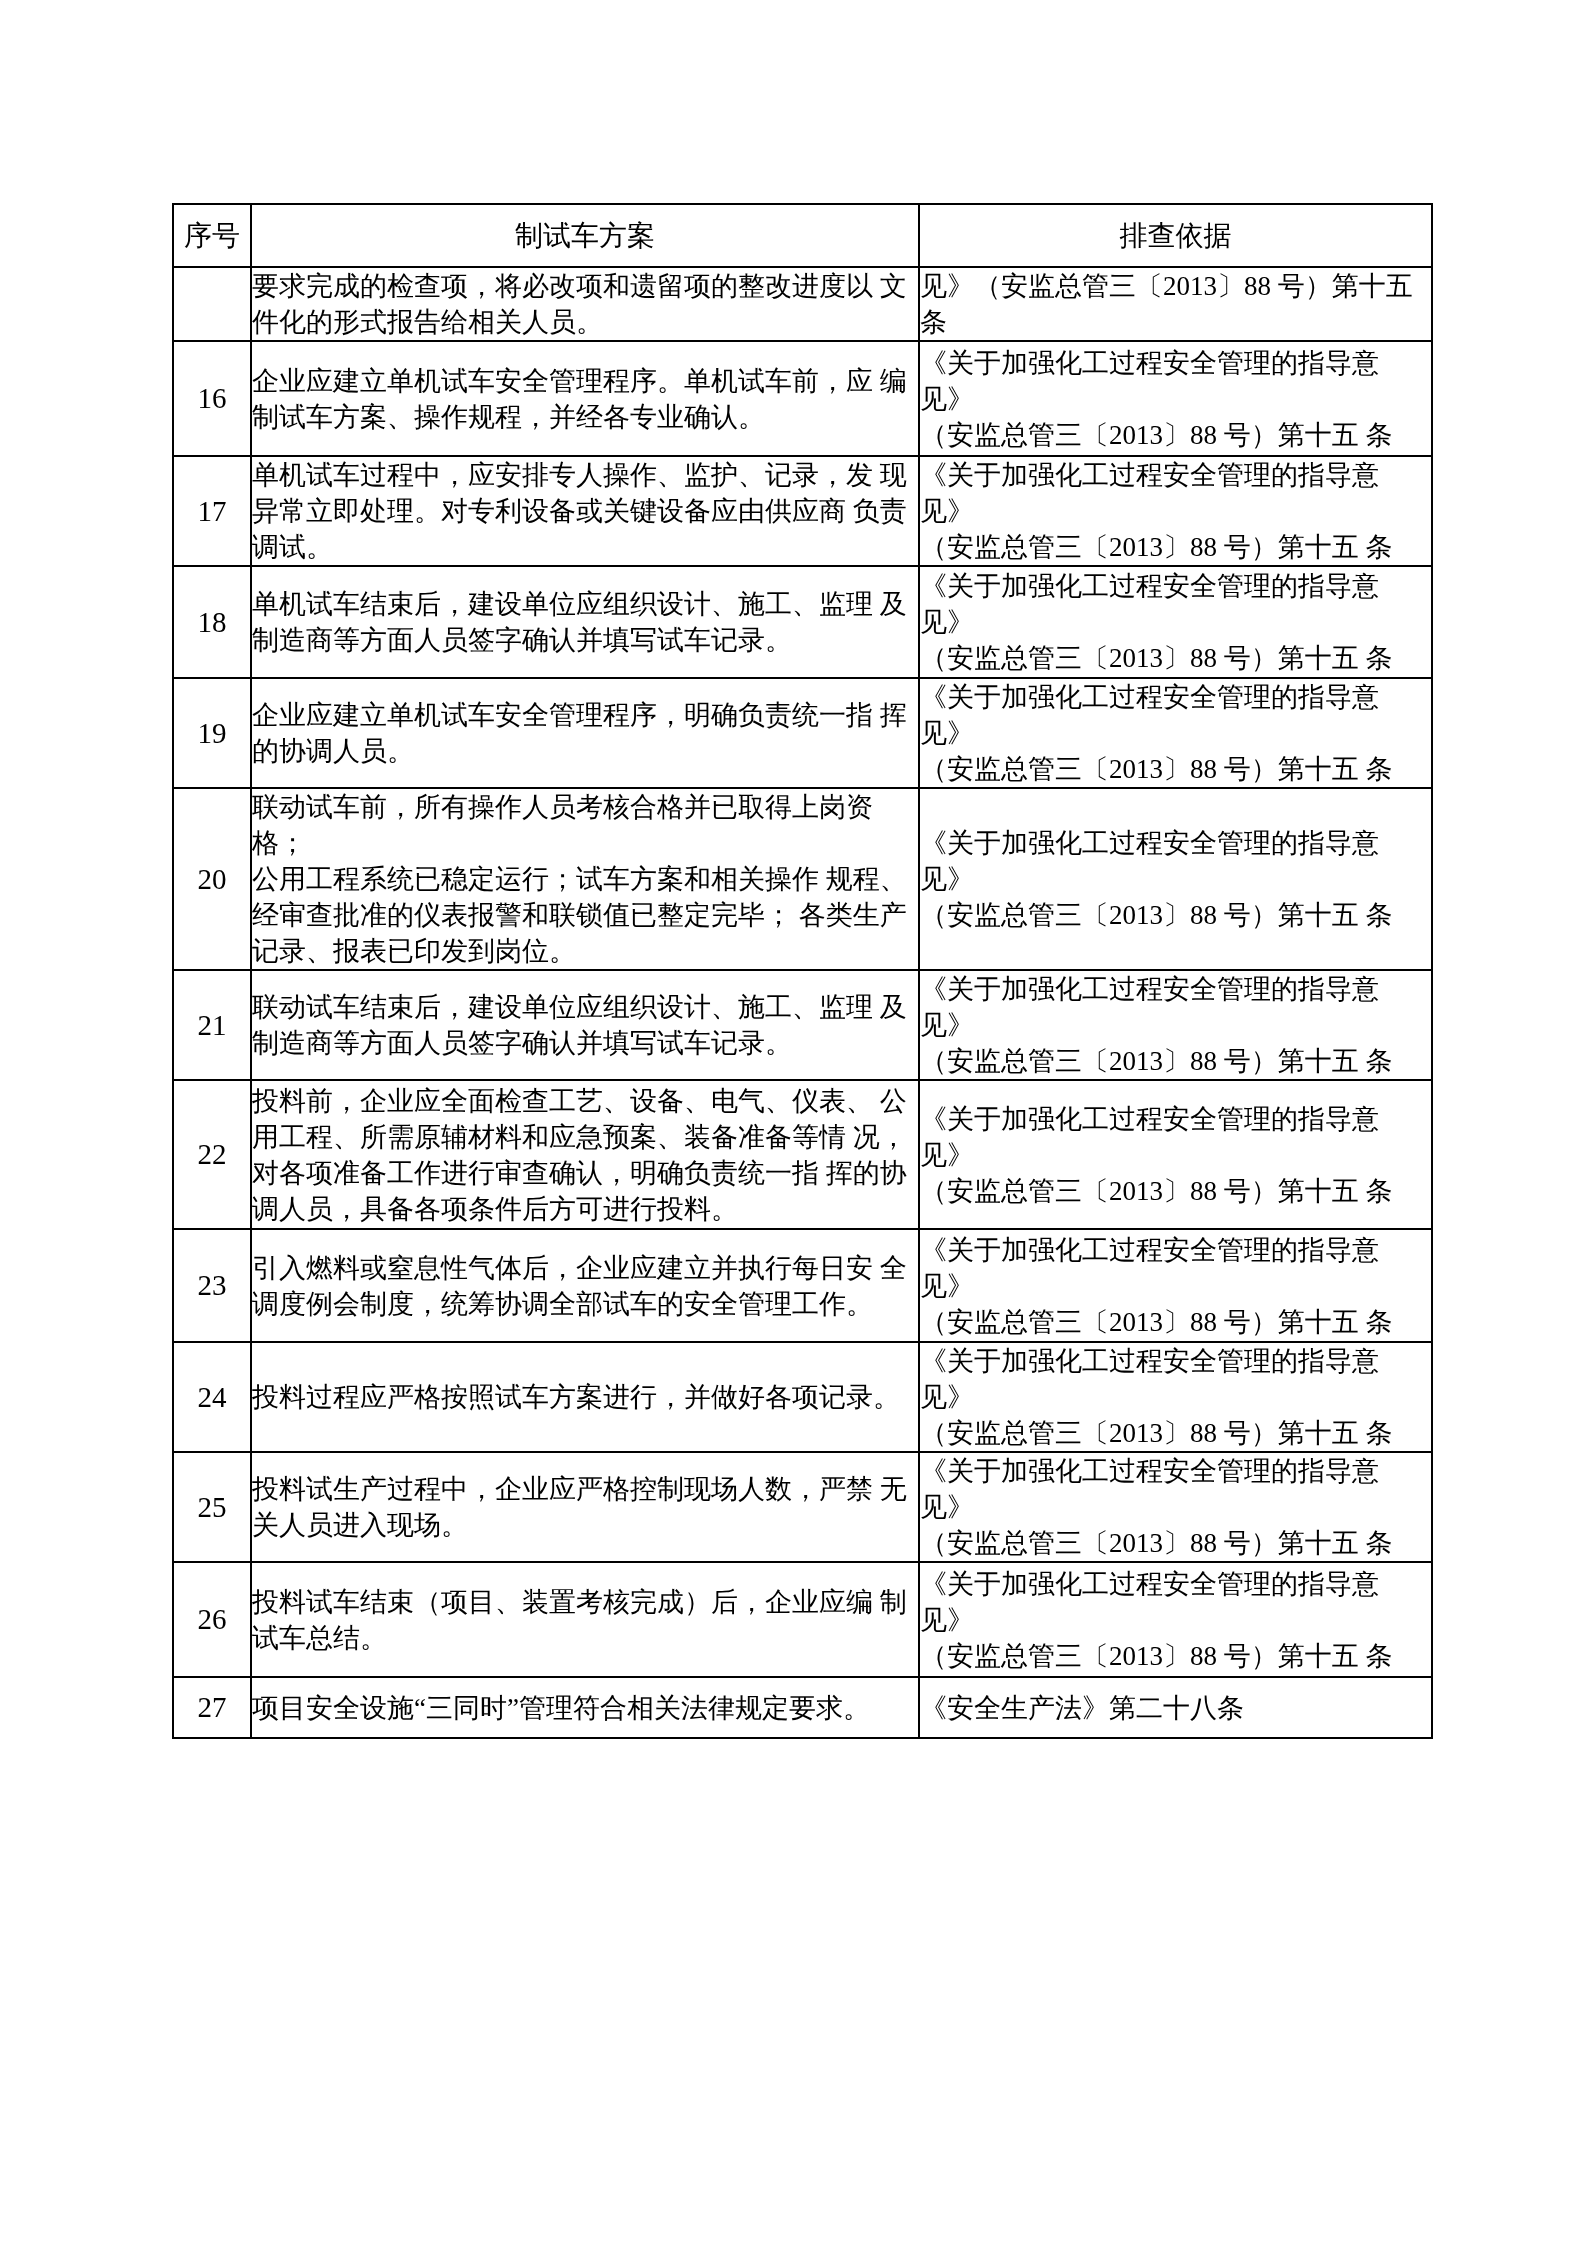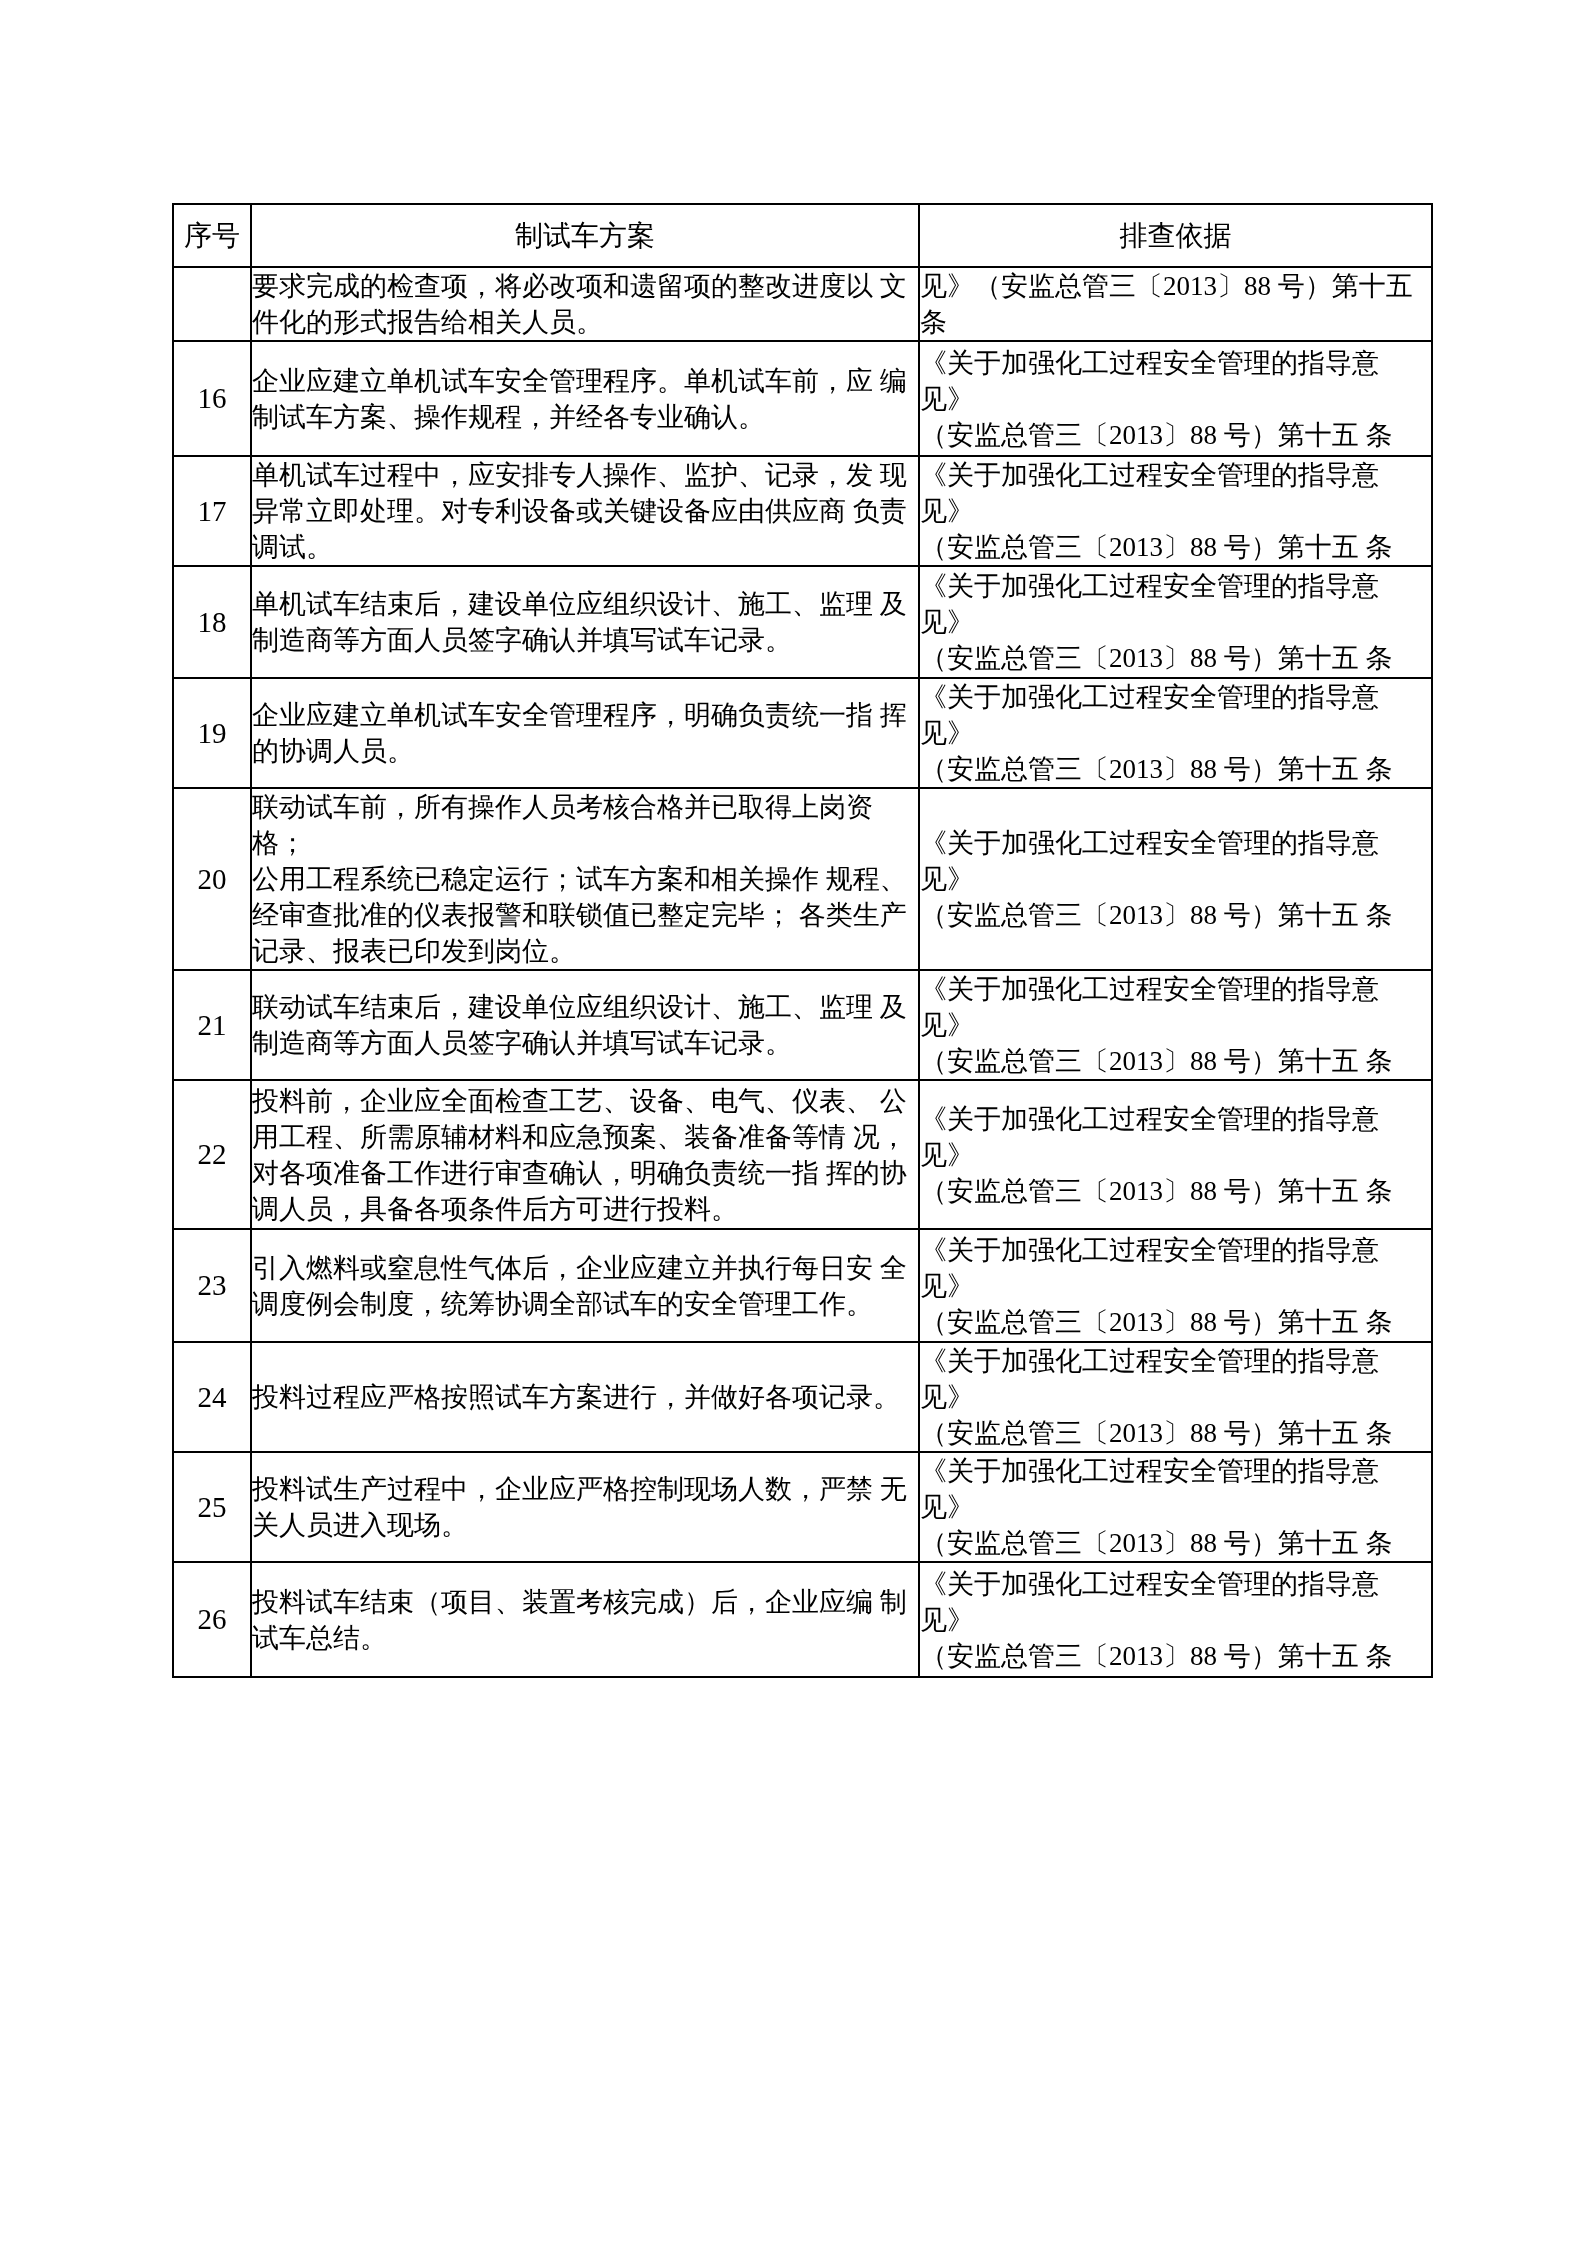--- a/index.html
+++ b/index.html
@@ -143,15 +143,20 @@
       <td class="basis">《关于加强化工过程安全管理的指导意 见》
 （安监总管三〔2013〕88 号）第十五 条</td>
     </tr>
     <tr style="height:115px">
       <td class="no">26</td>
       <td class="content">投料试车结束（项目、装置考核完成）后，企业应编 制
 试车总结。</td>
       <td class="basis">《关于加强化工过程安全管理的指导意 见》
 （安监总管三〔2013〕88 号）第十五 条</td>
     </tr>
+    <tr style="height:61px">
+      <td class="no">27</td>
+      <td class="content">项目安全设施“三同时”管理符合相关法律规定要求。</td>
+      <td class="basis">《安全生产法》第二十八条</td>
+    </tr>
   </tbody>
     </table>
 </div>
 
 </body></html>

